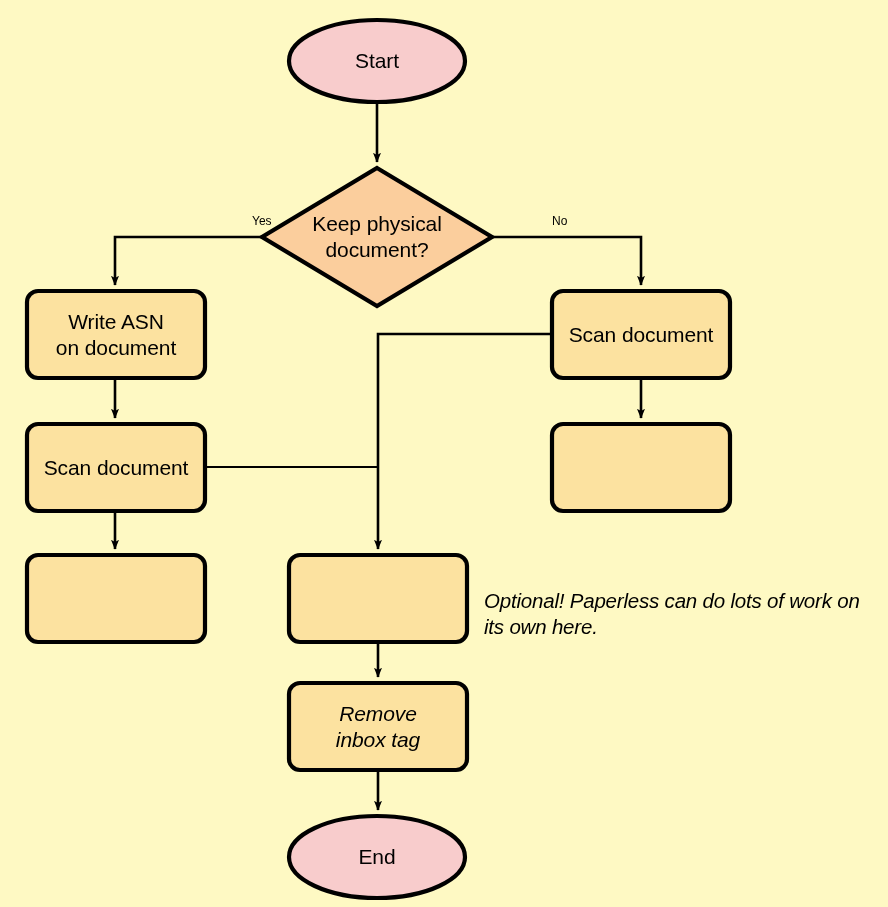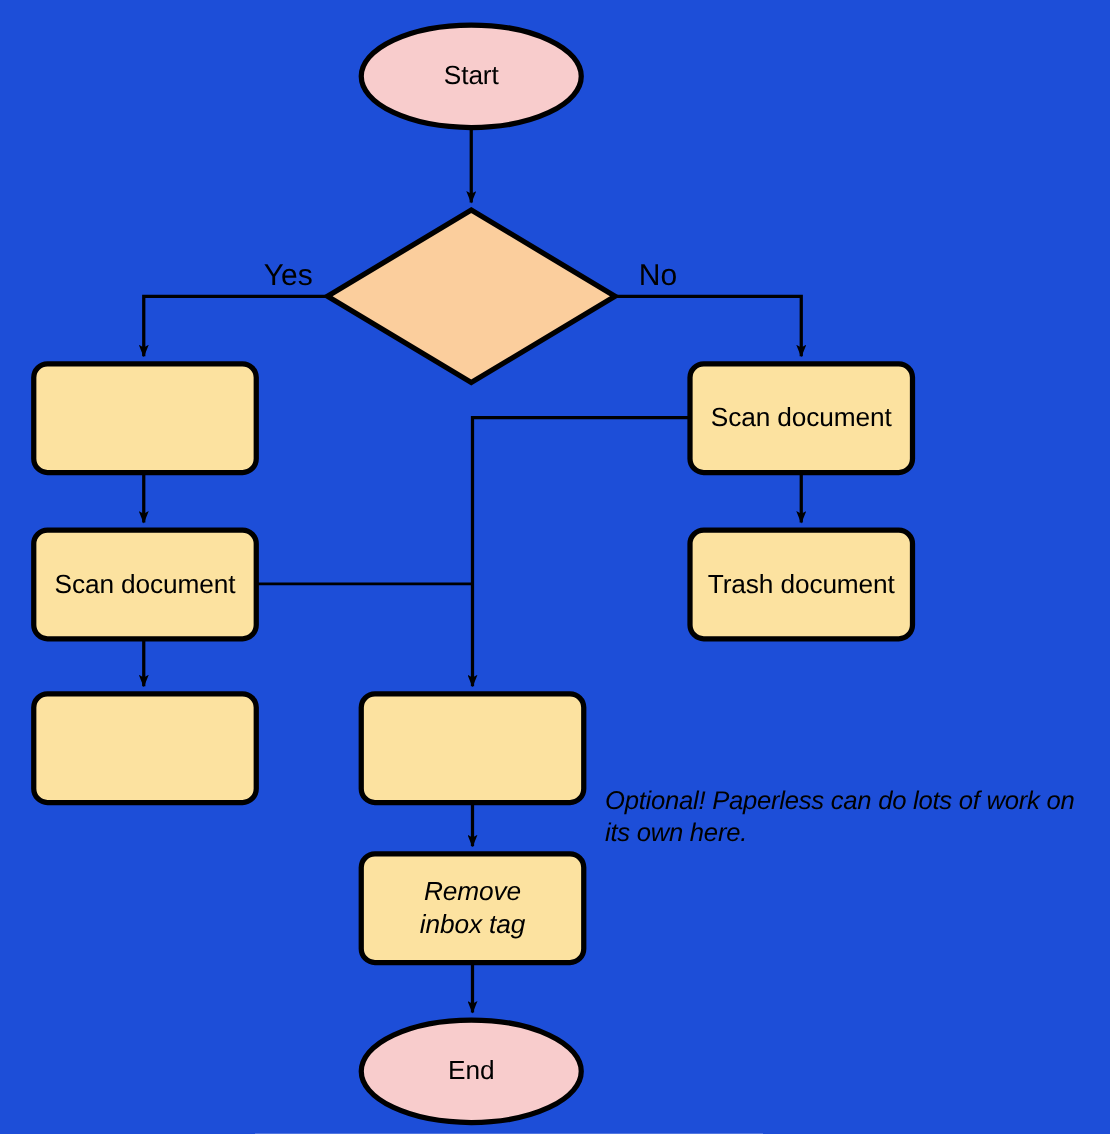--- a/index.html
+++ b/index.html
@@ -11,21 +11,21 @@
   body {
     font-family: "Liberation Sans", sans-serif;
     width: 888px;
     height: 907px;
     overflow: hidden;
   }
   #flow-root {
     position: relative;
     width: 888px;
     height: 907px;
-    background: #1d4ed8;
+    background: #fef9c3;
   }
   #flow-svg {
     position: absolute;
     top: 0;
     left: 0;
     width: 888px;
     height: 907px;
   }
   .node-label {
     position: absolute;
@@ -36,23 +36,24 @@
     color: #000000;
     font-size: 21px;
     line-height: 26px;
     white-space: pre-line;
     pointer-events: none;
     letter-spacing: -0.1px;
   }
   .edge-label {
     position: absolute;
     color: #000000;
-    font-size: 24px;
+    font-size: 12px;
     line-height: 22px;
     white-space: nowrap;
+    margin-left: 41px;
   }
   .annotation {
     position: absolute;
     color: #000000;
     font-size: 20.5px;
     line-height: 26px;
     font-style: italic;
     white-space: pre-line;
     letter-spacing: -0.2px;
   }
@@ -111,35 +112,38 @@
       <rect x="289" y="555" width="178" height="87" rx="11" ry="11" fill="#fce2a0" stroke="#000000" stroke-width="4.2"></rect>
 
       <rect x="289" y="683" width="178" height="87" rx="11" ry="11" fill="#fce2a0" stroke="#000000" stroke-width="4.2"></rect>
 
       <ellipse cx="377" cy="857" rx="88" ry="41" fill="#f8cccc" stroke="#000000" stroke-width="4.2"></ellipse>
     </g>
   </svg>
 
   <div class="node-label" style="left:289px; top:20px; width:176px; height:82px;">Start</div>
 
+  <div class="node-label" style="left:262px; top:168px; width:230px; height:138px;">Keep physical
+document?</div>
 
+  <div class="node-label" style="left:27px; top:291px; width:178px; height:87px;">Write ASN
+on document</div>
 
   <div class="node-label" style="left:27px; top:424px; width:178px; height:87px;">Scan document</div>
 
 
   <div class="node-label" style="left:552px; top:291px; width:178px; height:87px;">Scan document</div>
 
-  <div class="node-label" style="left:552px; top:424px; width:178px; height:87px;">Trash document</div>
 
 
   <div class="node-label" style="left:289px; top:683px; width:178px; height:87px;font-style:italic;">Remove
 inbox tag</div>
 
   <div class="node-label" style="left:289px; top:816px; width:176px; height:82px;text-align:center;">End</div>
 
   <div class="edge-label" style="left:211px; top:210px;">Yes</div>
 
   <div class="edge-label" style="left:511px; top:210px;">No</div>
 
-  <div class="annotation" style="left:484px; top:588px; width:404px;margin-top:40px;">Optional! Paperless can do lots of work on
+  <div class="annotation" style="left:484px; top:588px; width:404px;">Optional! Paperless can do lots of work on
 its own here.</div>
 
 </div>
 
 </body></html>

